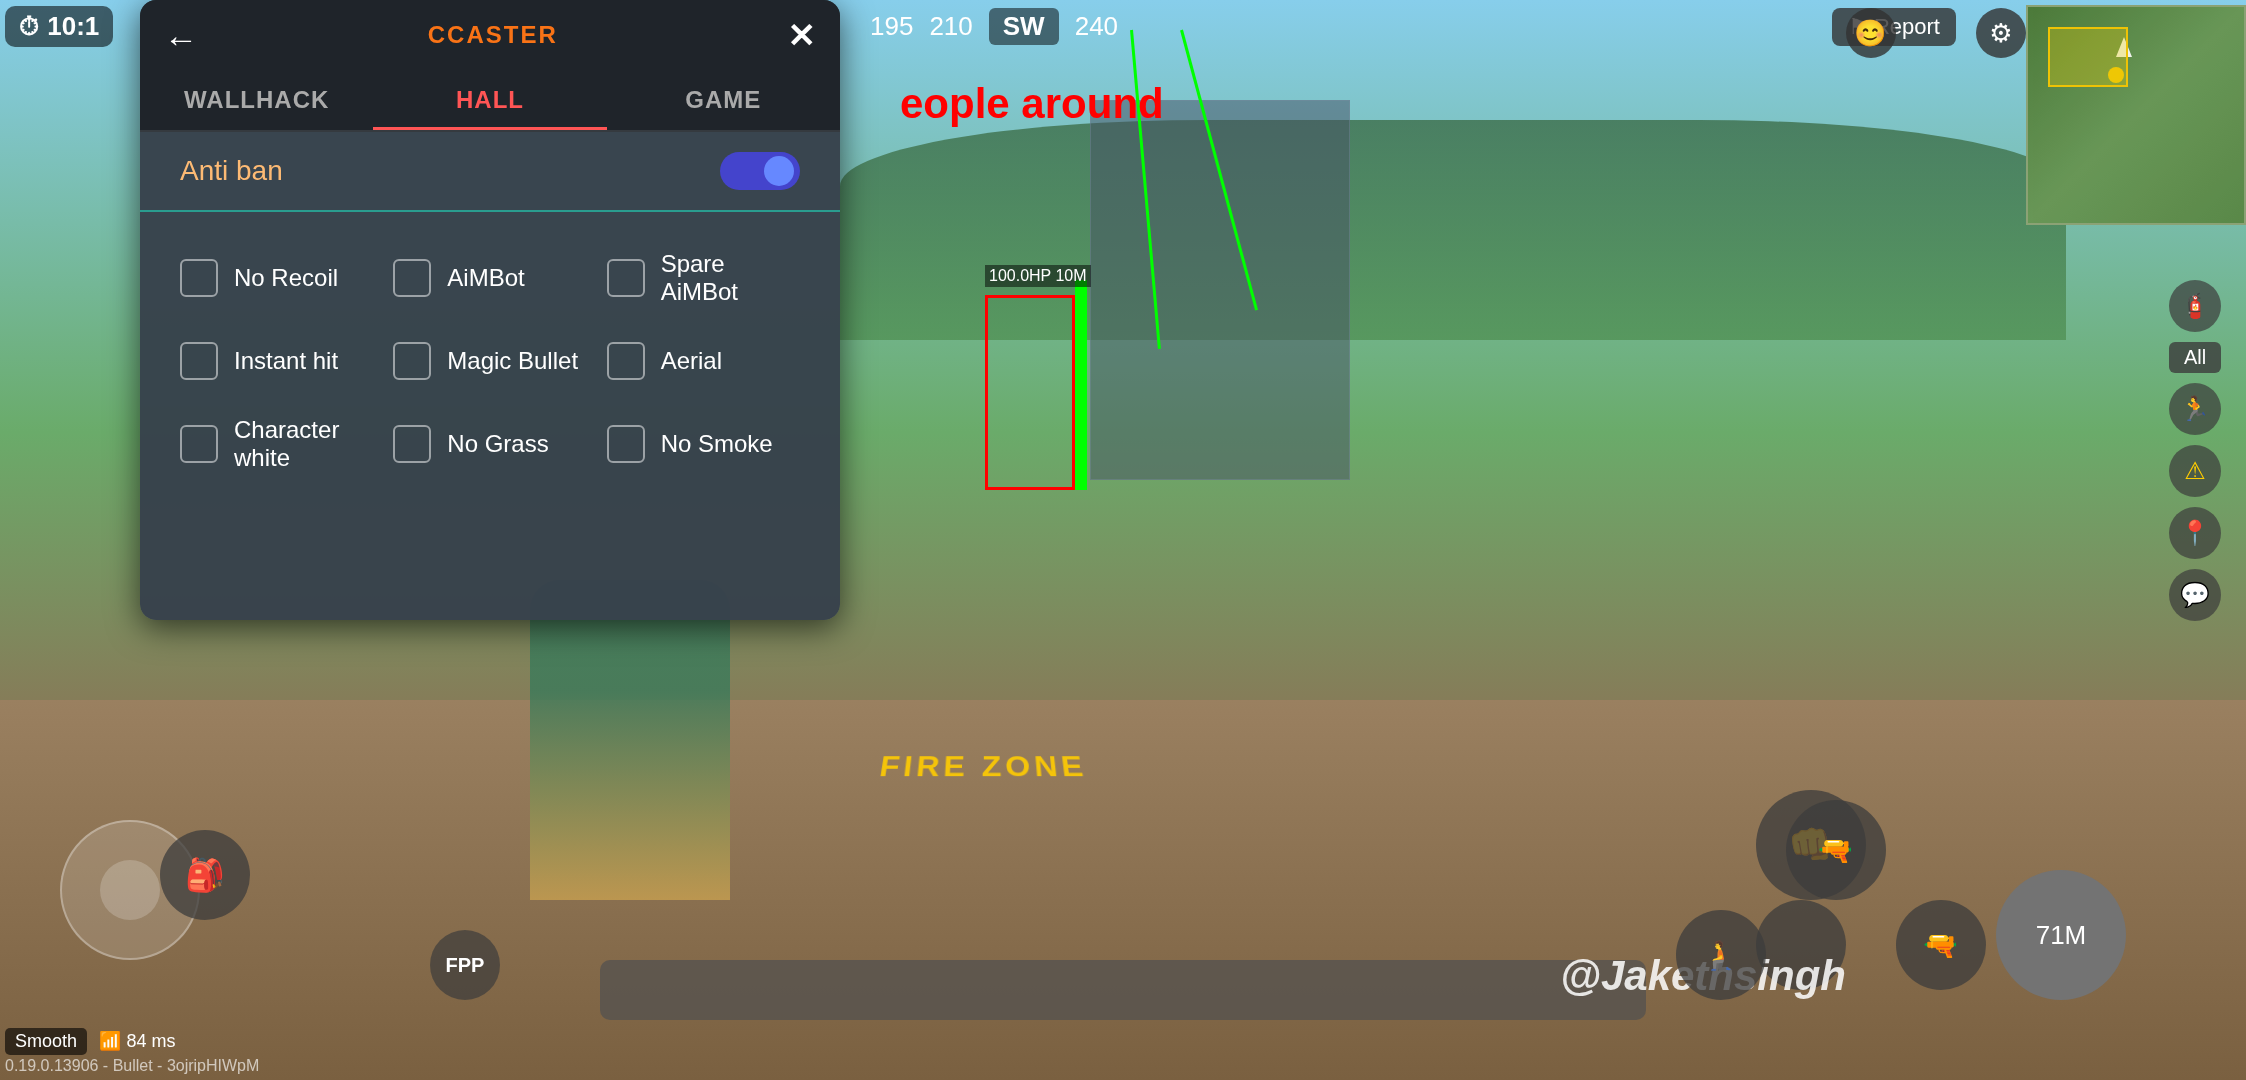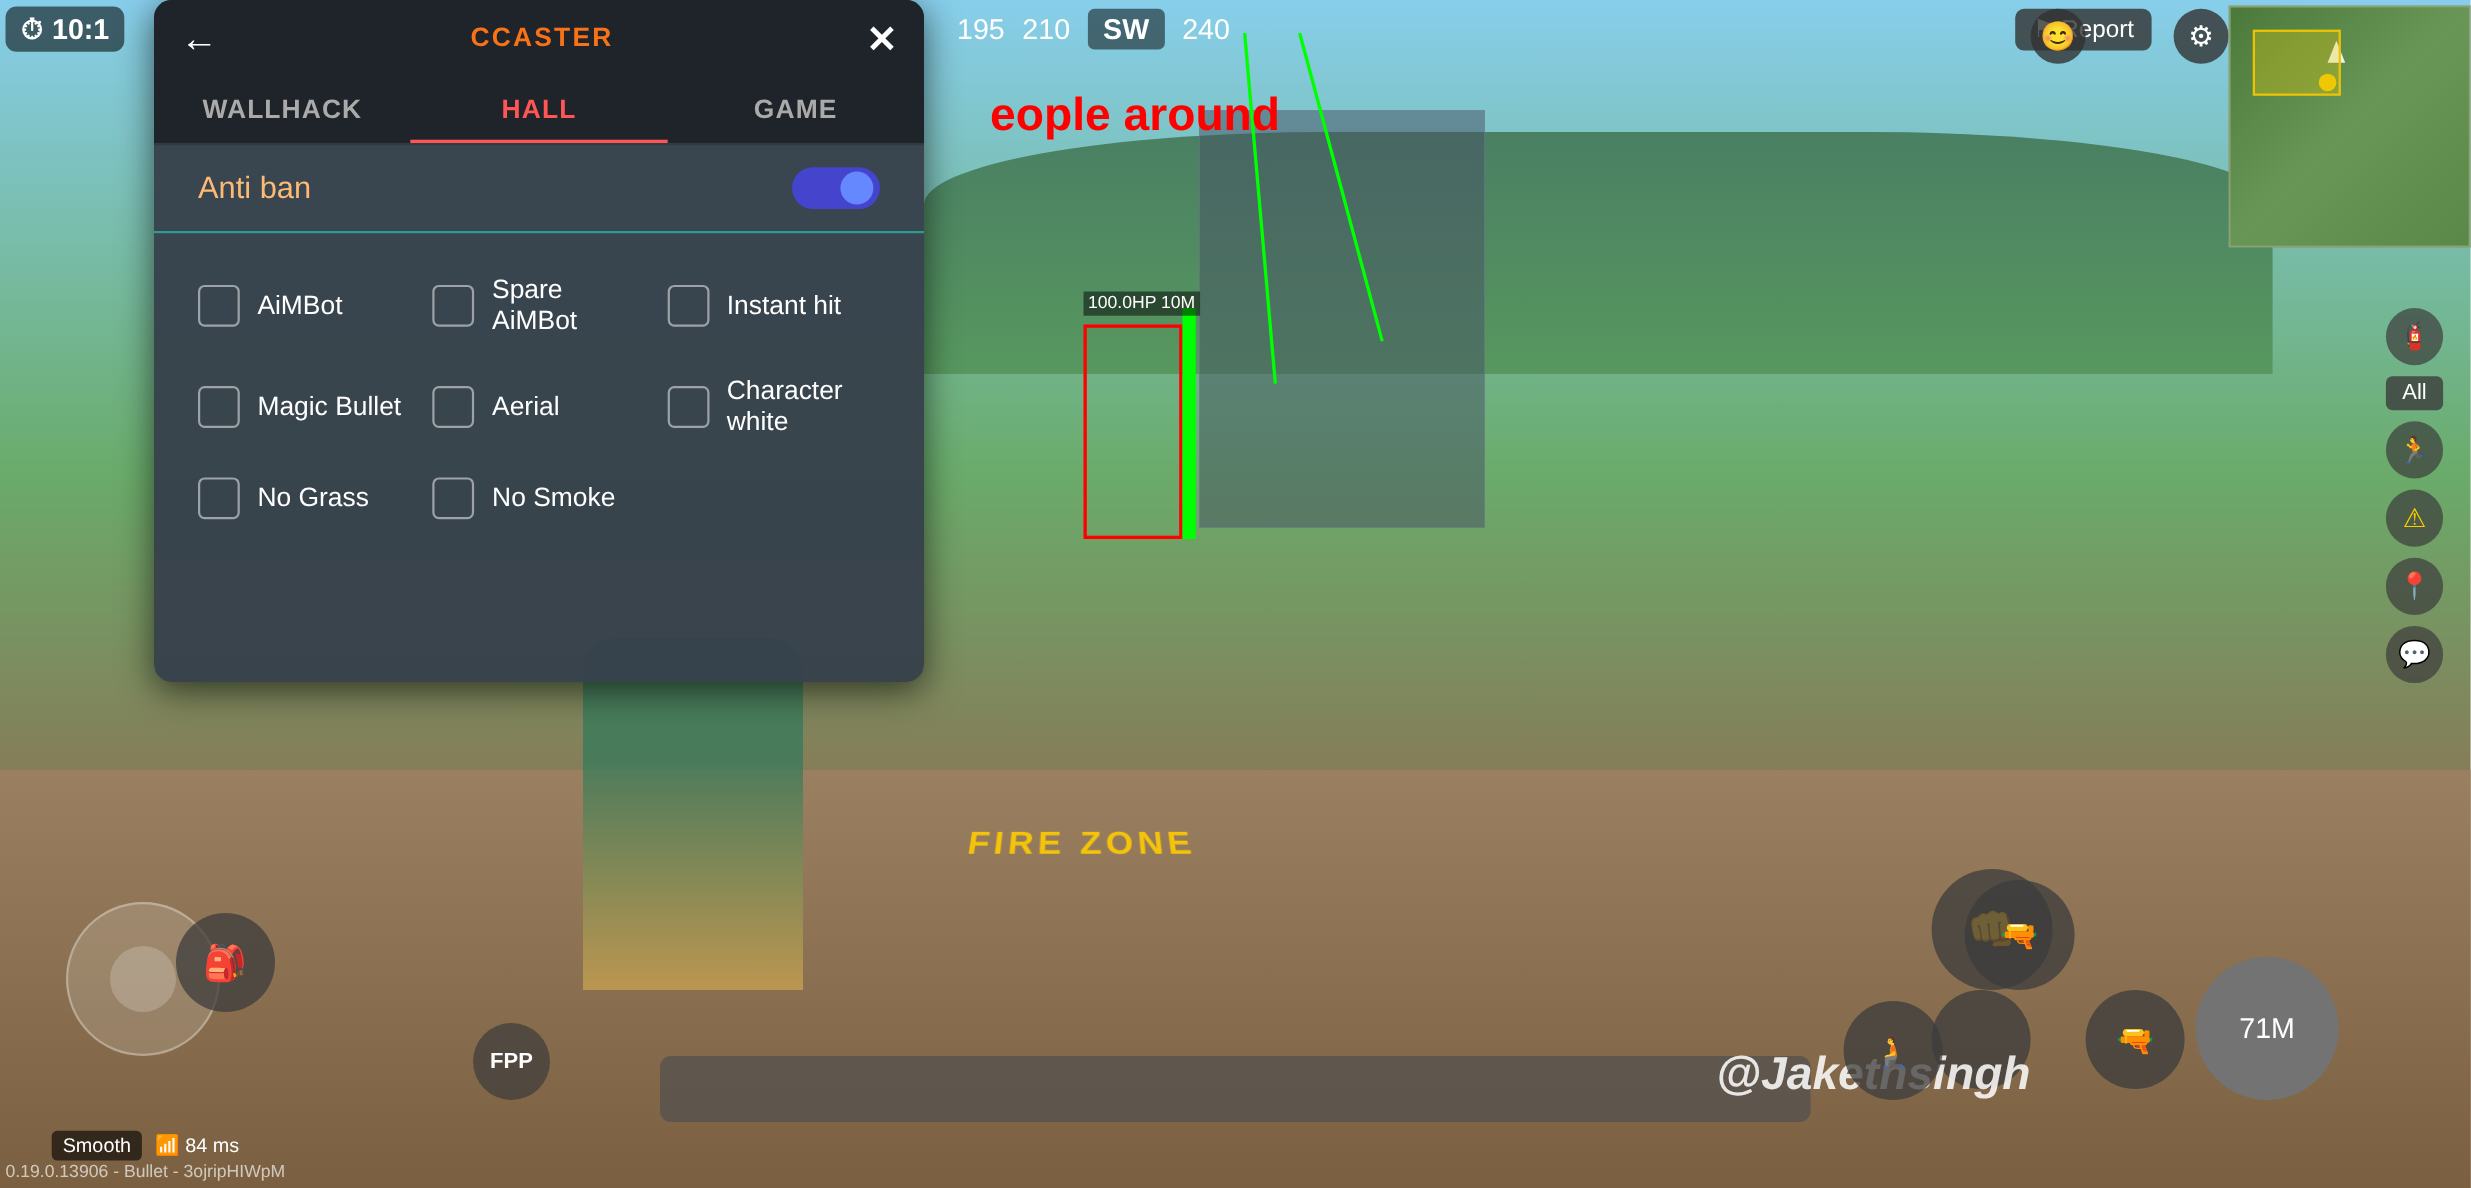--- a/index.html
+++ b/index.html
@@ -405,21 +405,21 @@
 
 <div style="position:absolute;top:280px;right:25px;display:flex;flex-direction:column;gap:10px;">
   <div style="width:52px;height:52px;background:rgba(60,60,60,0.7);border-radius:50%;display:flex;align-items:center;justify-content:center;color:white;font-size:24px;">🧯</div>
   <div style="background:rgba(60,60,60,0.8);border-radius:6px;padding:4px 10px;color:white;font-size:20px;text-align:center;">All</div>
   <div style="width:52px;height:52px;background:rgba(60,60,60,0.7);border-radius:50%;display:flex;align-items:center;justify-content:center;color:white;font-size:24px;">🏃</div>
   <div style="width:52px;height:52px;background:rgba(60,60,60,0.7);border-radius:50%;display:flex;align-items:center;justify-content:center;color:#ffcc00;font-size:24px;">⚠</div>
   <div style="width:52px;height:52px;background:rgba(60,60,60,0.7);border-radius:50%;display:flex;align-items:center;justify-content:center;color:white;font-size:24px;">📍</div>
   <div style="width:52px;height:52px;background:rgba(60,60,60,0.7);border-radius:50%;display:flex;align-items:center;justify-content:center;color:white;font-size:24px;">💬</div>
 </div>
 
-<div style="position:absolute;bottom:5px;left:5px;text-align:center;">
+<div style="position:absolute;bottom:5px;left:5px;">
   <div style="background:rgba(0,0,0,0.6);color:white;font-size:18px;padding:3px 10px;border-radius:5px;display:inline-block;">Smooth</div>
   <span style="color:#88ff88;font-size:18px;margin-left:8px;">📶</span>
   <span style="color:white;font-size:18px;">84 ms</span>
   <div style="color:rgba(255,255,255,0.65);font-size:16px;margin-top:2px;">0.19.0.13906 - Bullet - 3ojripHIWpM</div>
 </div>
 
 <div class="watermark">@Jakethsingh</div>
 
 <div style="position:absolute;bottom:180px;right:360px;width:100px;height:100px;background:rgba(60,60,60,0.75);border-radius:50%;display:flex;align-items:center;justify-content:center;color:white;font-size:28px;">🔫</div>
 <div style="position:absolute;bottom:80px;right:480px;width:90px;height:90px;background:rgba(60,60,60,0.75);border-radius:50%;display:flex;align-items:center;justify-content:center;color:white;font-size:28px;">🧎</div>
@@ -448,20 +448,24 @@
     <span class="anti-ban-label">Anti ban</span>
     <div class="toggle-track">
       <div class="toggle-thumb"></div>
     </div>
   </div>
 
   <div class="options-grid">
 
     <div class="option-item">
       <div class="checkbox"></div>
+      <span class="option-label">No Recoil</span>
+    </div>
+    <div class="option-item">
+      <div class="checkbox"></div>
       <span class="option-label">AiMBot</span>
     </div>
     <div class="option-item">
       <div class="checkbox"></div>
       <span class="option-label">Spare AiMBot</span>
     </div>
 
     <div class="option-item">
       <div class="checkbox"></div>
       <span class="option-label">Instant hit</span>

